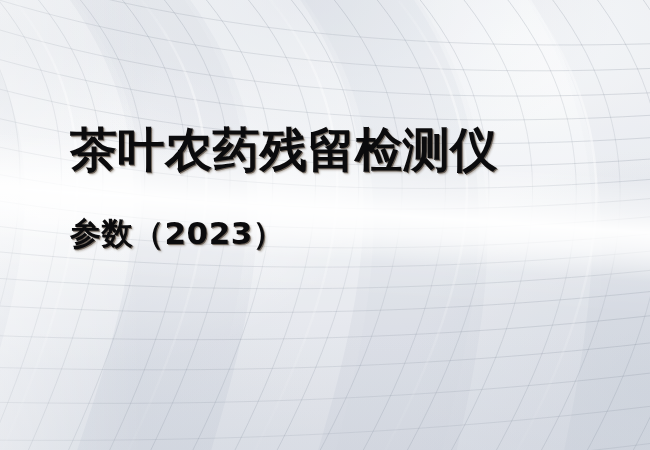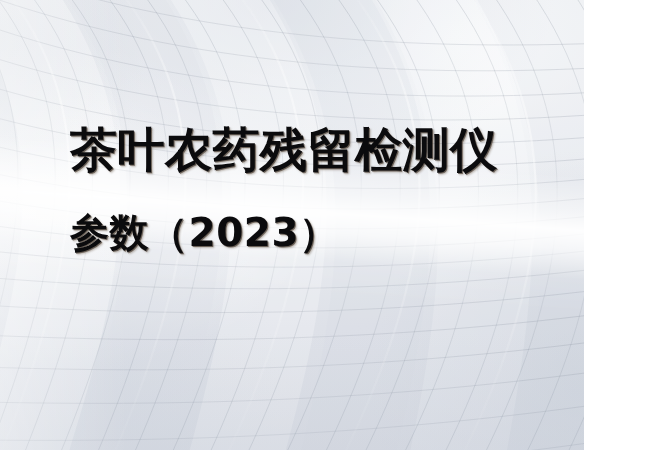--- a/index.html
+++ b/index.html
@@ -3,21 +3,21 @@
 <meta charset="utf-8">
 <style>
   html, body {
     margin: 0;
     padding: 0;
     background: #ffffff;
   }
 
   #banner {
     position: relative;
-    width: 584px;
+    width: 650px;
     height: 450px;
     overflow: hidden;
     background: #b91c1c;
     font-family: "DejaVu Sans", "Liberation Sans", sans-serif;
   }
 
   
 
   .bg-layer {
     position: absolute;
@@ -81,21 +81,21 @@
        1px 1px 0   rgba(40,26,12,0.55),
        2px 2px 2px rgba(70,50,26,0.30);
   }
 
   .title-line-1 {
     font-size: 47px;
     line-height: 64px;
   }
 
   .title-line-2 {
-    font-size: 39px;
+    font-size: 31px;
     line-height: 62px;
     margin-top: 20px;
   }
 </style>
 </head>
 <body>
 
 <div id="banner">
 
   <div class="bg-layer bg-base"></div>

